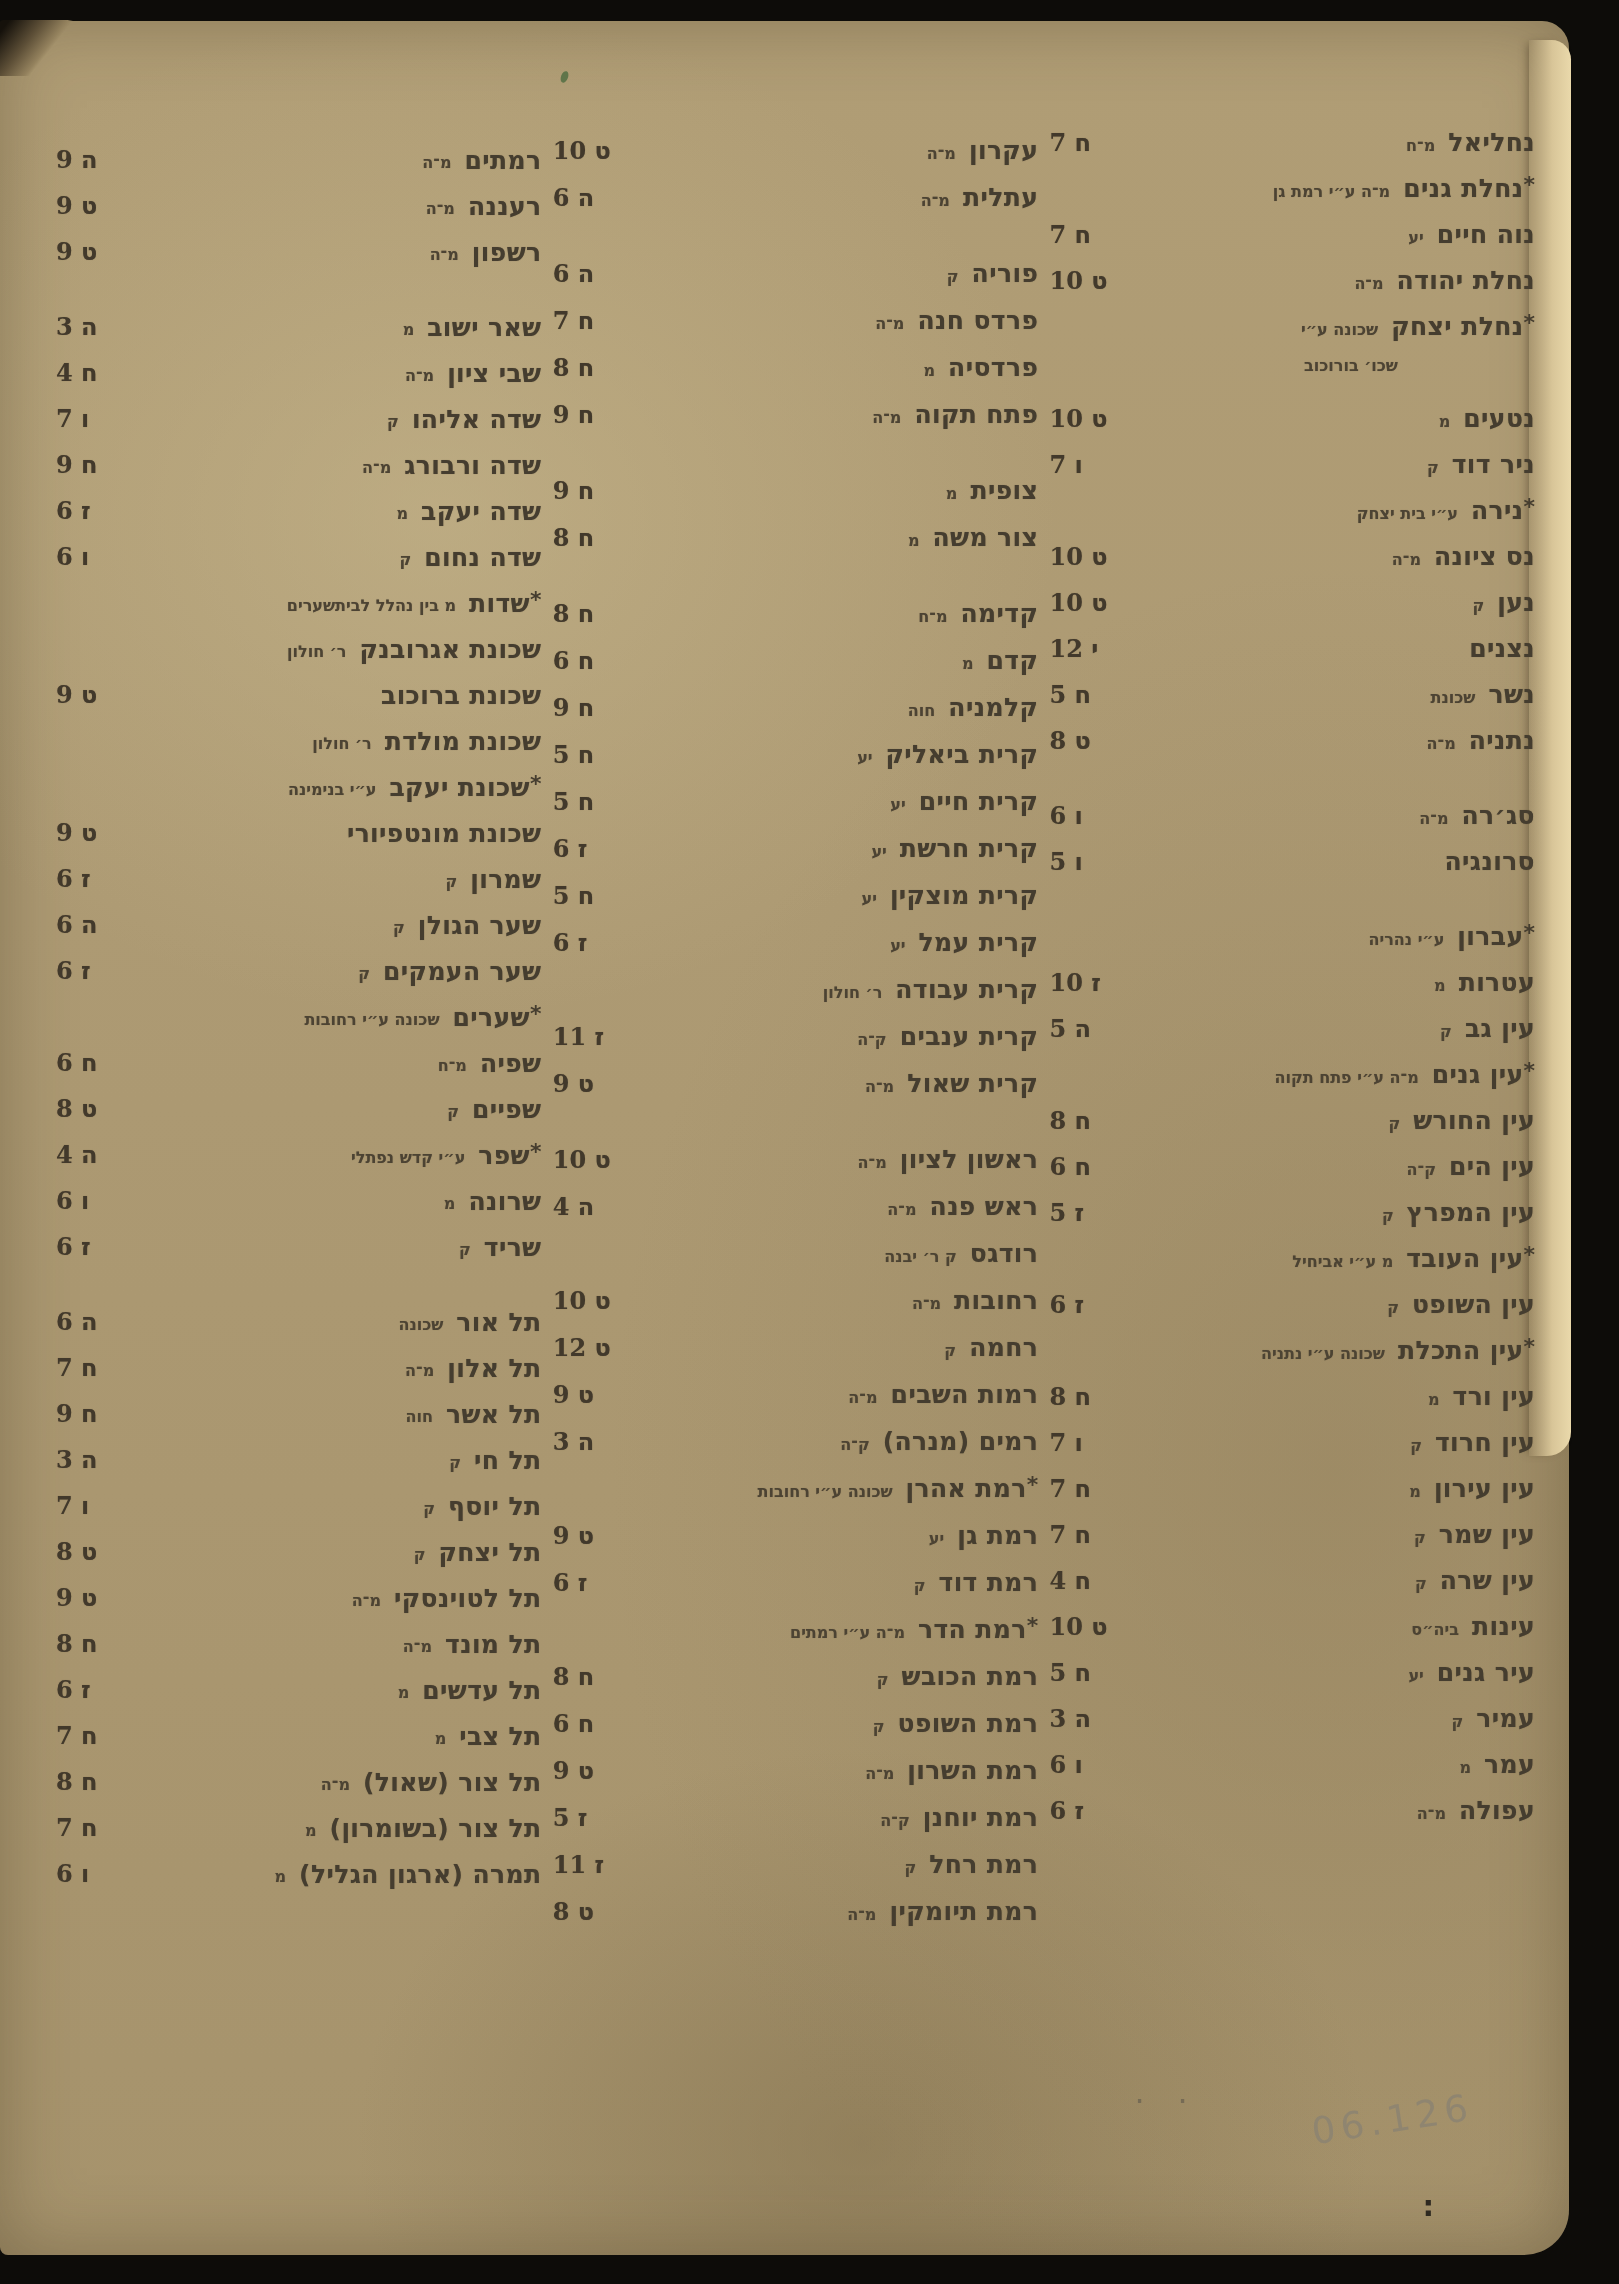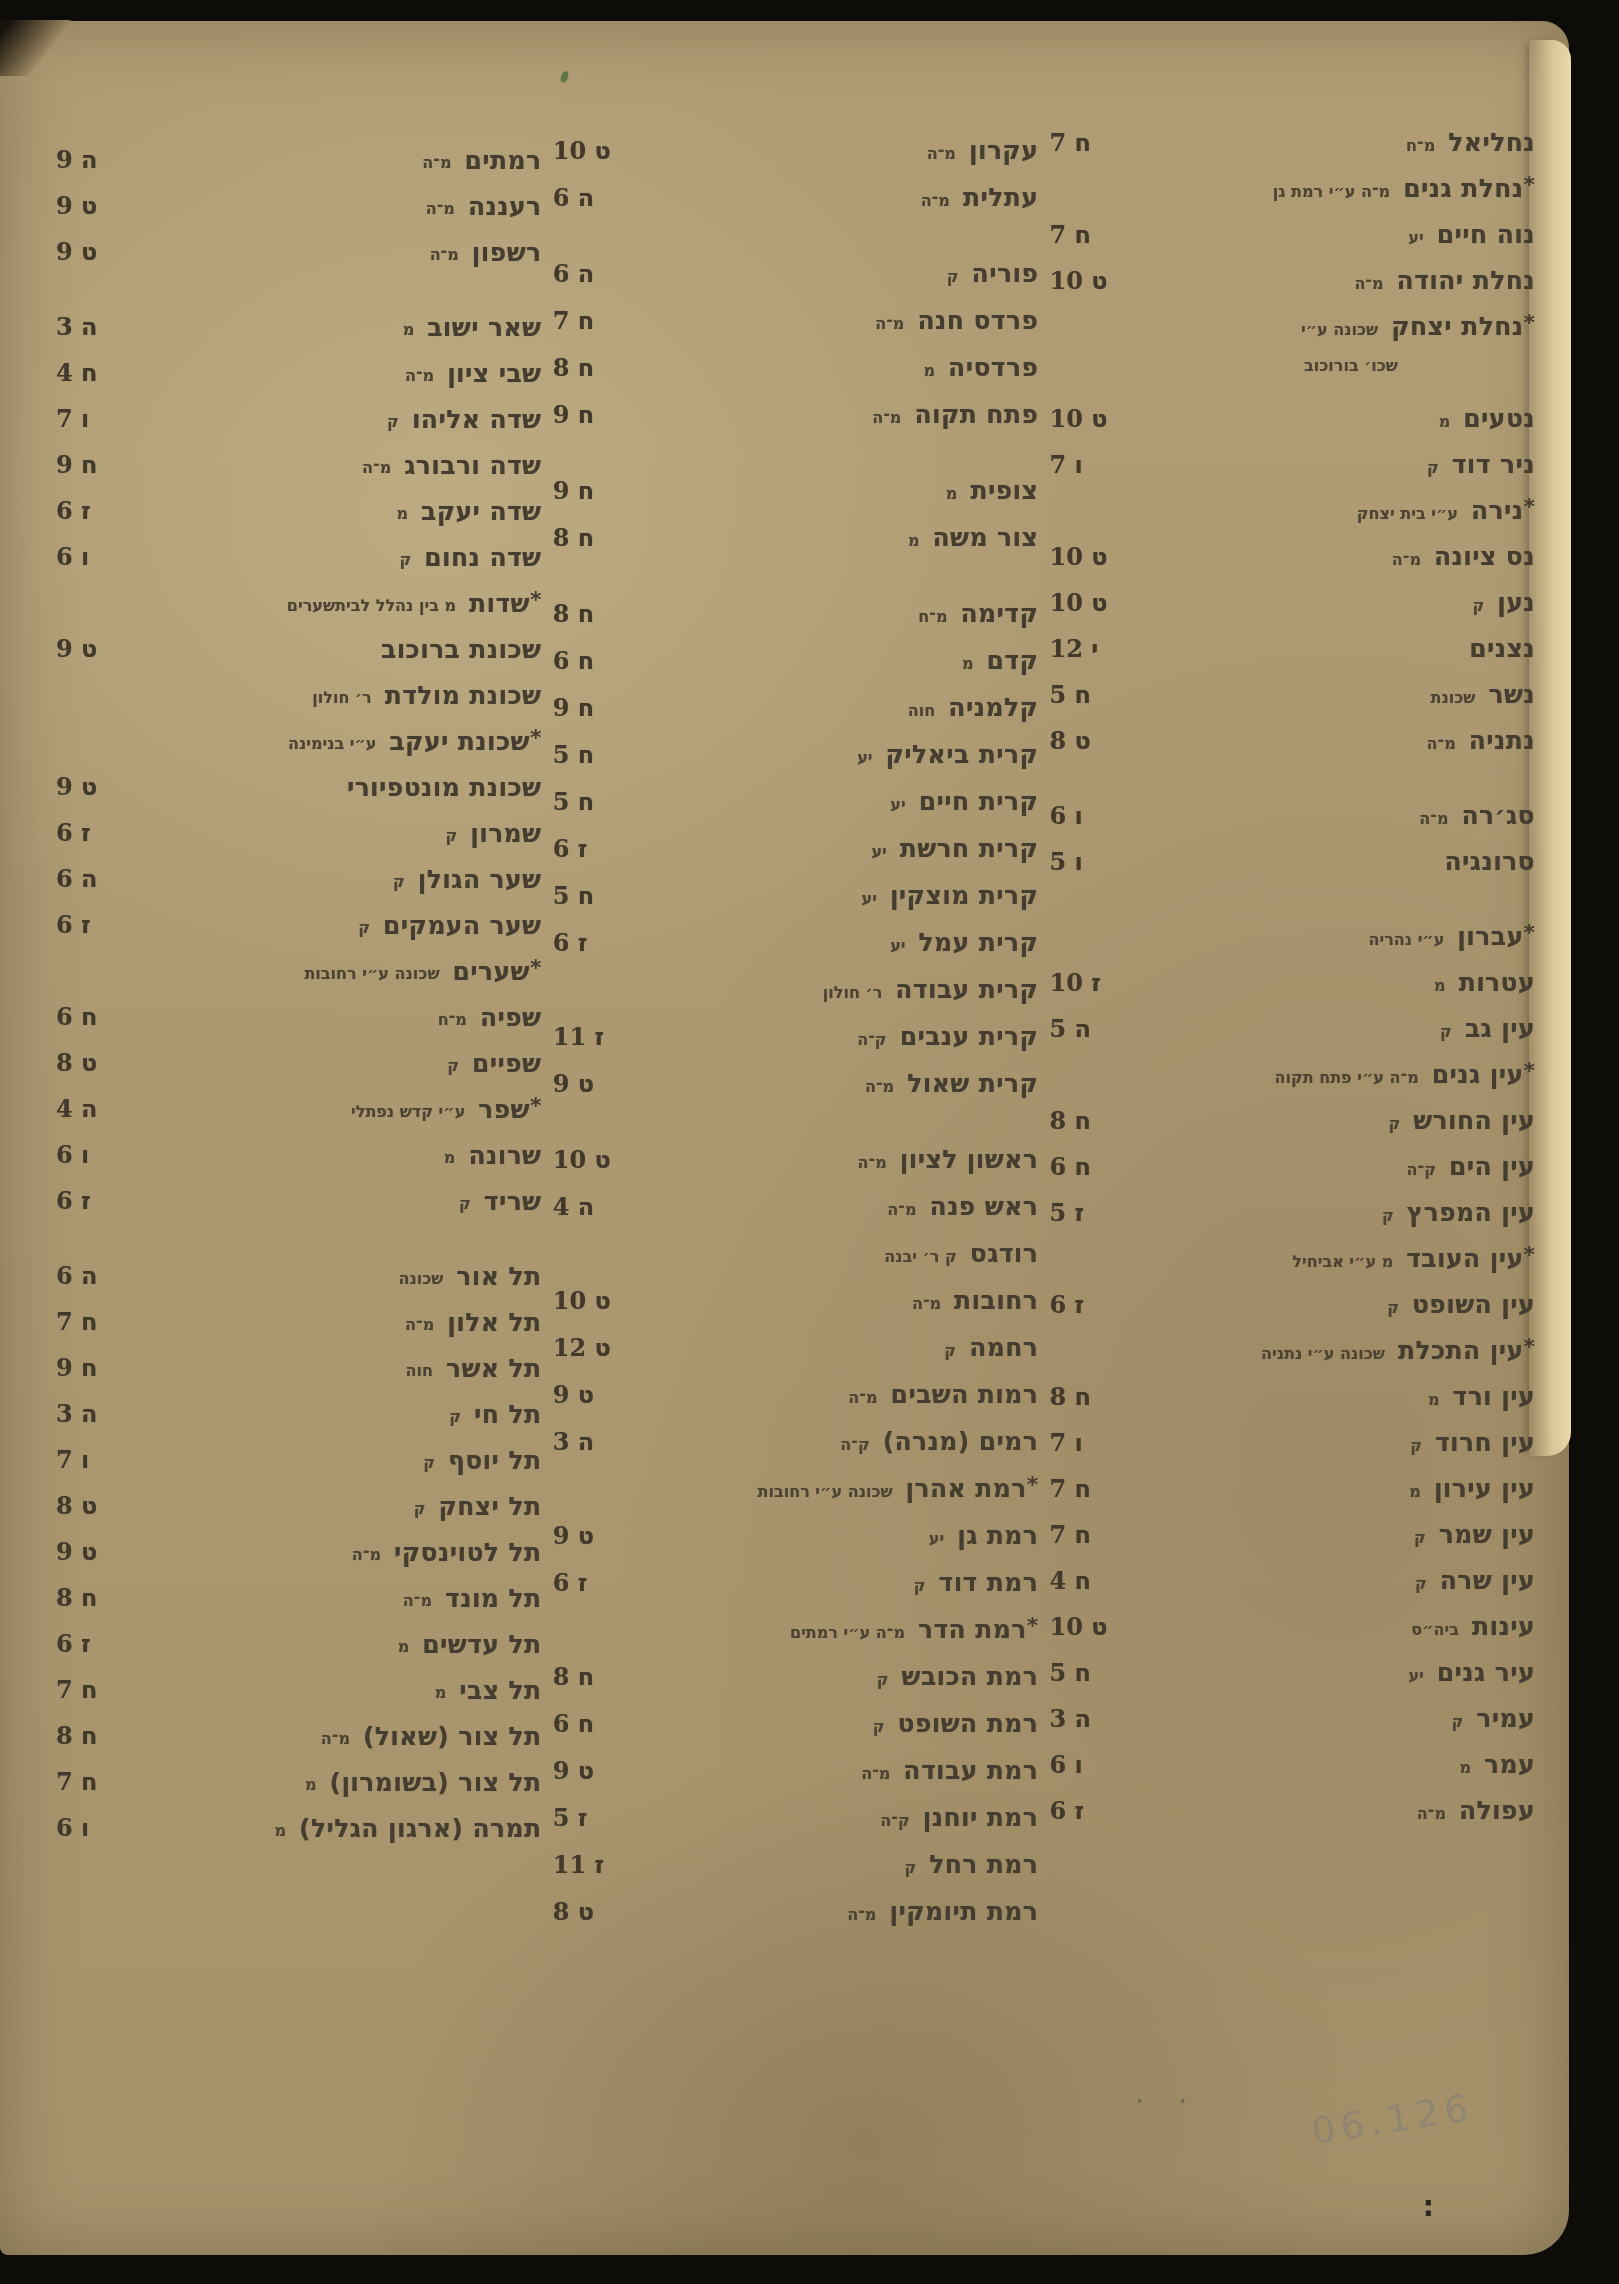--- a/index.html
+++ b/index.html
@@ -376,21 +376,21 @@
   </div>
           <div class="row">
     <span class="name-wrap"><span class="star"></span><span class="name">רמת הכובש</span><span class="detail">ק</span></span>
     <span class="grid">ח 8</span>
   </div>
           <div class="row">
     <span class="name-wrap"><span class="star"></span><span class="name">רמת השופט</span><span class="detail">ק</span></span>
     <span class="grid">ח 6</span>
   </div>
           <div class="row">
-    <span class="name-wrap"><span class="star"></span><span class="name">רמת עבודה</span><span class="detail">מ־ה</span></span>
+    <span class="name-wrap"><span class="star"></span><span class="name">רמת השרון</span><span class="detail">מ־ה</span></span>
     <span class="grid">ט 9</span>
   </div>
           <div class="row">
     <span class="name-wrap"><span class="star"></span><span class="name">רמת יוחנן</span><span class="detail">ק־ה</span></span>
     <span class="grid">ז 5</span>
   </div>
           <div class="row">
     <span class="name-wrap"><span class="star"></span><span class="name">רמת רחל</span><span class="detail">ק</span></span>
     <span class="grid">ז 11</span>
   </div>
@@ -435,20 +435,24 @@
           <div class="row">
     <span class="name-wrap"><span class="star"></span><span class="name">שדה יעקב</span><span class="detail">מ</span></span>
     <span class="grid">ז 6</span>
   </div>
           <div class="row">
     <span class="name-wrap"><span class="star"></span><span class="name">שדה נחום</span><span class="detail">ק</span></span>
     <span class="grid">ו 6</span>
   </div>
           <div class="row">
     <span class="name-wrap"><span class="star">*</span><span class="name">שדות</span><span class="detail">מ בין נהלל לביתשערים</span></span>
+    <span class="grid"></span>
+  </div>
+          <div class="row">
+    <span class="name-wrap"><span class="star"></span><span class="name">שכונת אגרובנק</span><span class="detail">ר׳ חולון</span></span>
     <span class="grid"></span>
   </div>
           <div class="row">
     <span class="name-wrap"><span class="star"></span><span class="name">שכונת ברוכוב</span><span class="detail"></span></span>
     <span class="grid">ט 9</span>
   </div>
           <div class="row">
     <span class="name-wrap"><span class="star"></span><span class="name">שכונת מולדת</span><span class="detail">ר׳ חולון</span></span>
     <span class="grid"></span>
   </div>

